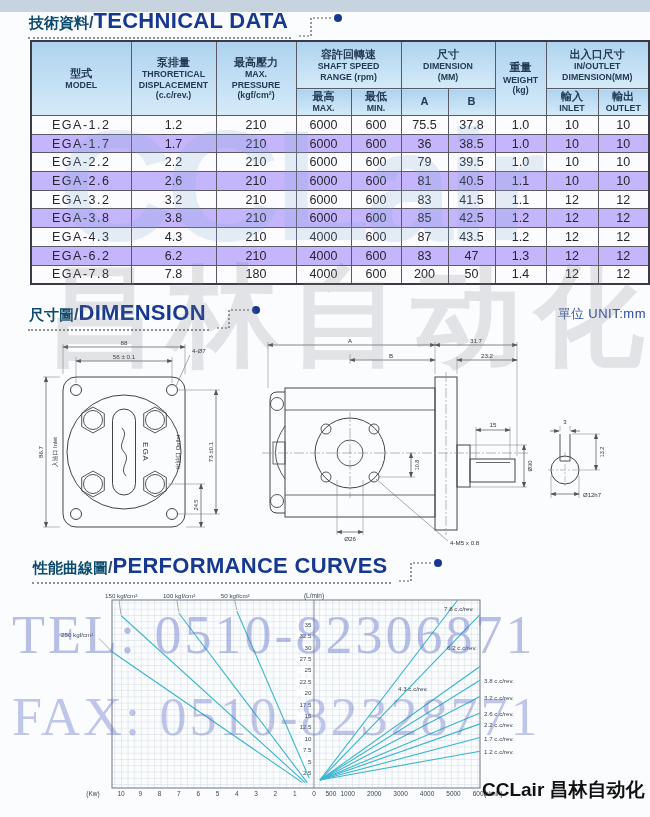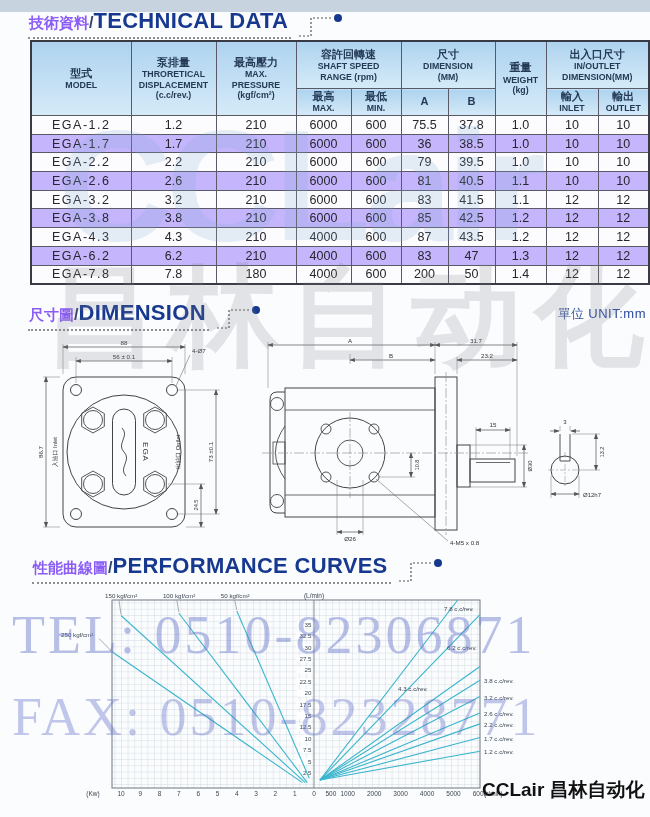--- a/index.html
+++ b/index.html
@@ -3,21 +3,21 @@
 <meta charset="utf-8">
 <style>
   html,body{margin:0;padding:0;}
   body{width:650px;height:817px;position:relative;overflow:hidden;background:#fbfcfe;
        font-family:"Liberation Sans",sans-serif;color:#222;}
   svg{font-family:"Liberation Sans",sans-serif;}
   .topband{position:absolute;left:0;top:0;width:650px;height:12px;background:#c7d4e0;}
   
   .sec{position:absolute;display:flex;align-items:flex-end;z-index:3;}
   .twrap{border-bottom:2px dotted #8f8f8f;padding:0 3px 3px 1px;white-space:nowrap;}
-  .t-zh{font-size:15px;font-weight:bold;color:#8b5cf6;}
+  .t-zh{font-size:15px;font-weight:bold;color:#0c4a6e;}
   .t-sep{font-size:16px;font-weight:bold;color:#2e4569;}
   .t-en{font-size:22px;font-weight:bold;color:#17388f;letter-spacing:.3px;}
   .bracket{margin:0 0 -3px 6px;}
   
   .unit{position:absolute;left:538px;top:304px;width:108px;text-align:right;z-index:3;}
   .u-zh{font-size:13px;color:#39569b;}
   .u-en{font-size:13px;color:#2b4a9b;letter-spacing:.5px;}
   
   .ttable{position:absolute;left:30px;top:40px;width:618px;border-collapse:collapse;
           border:2px solid #3a3a44;table-layout:fixed;z-index:2;background:#fff;}

